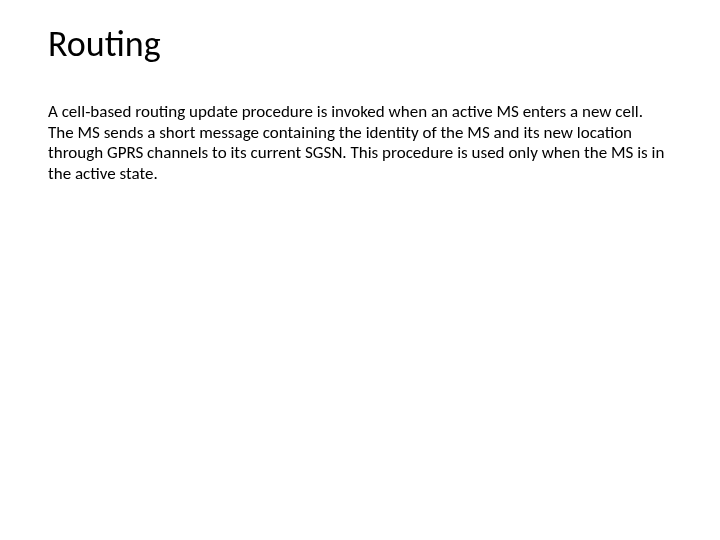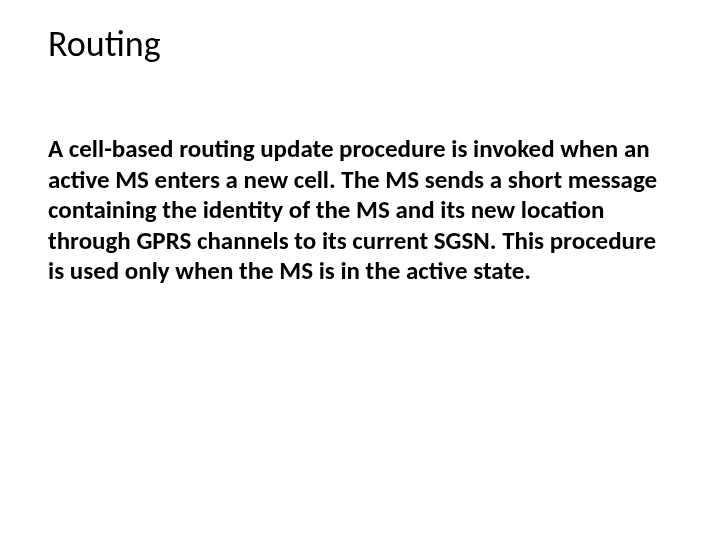--- a/index.html
+++ b/index.html
@@ -12,26 +12,26 @@
       height: 540px;
       background: #ffffff;
       font-family: Calibri, "Segoe UI", Arial, sans-serif;
       color: #000000;
       padding: 22px 48px 48px 48px;
       overflow: hidden;
     }
     .title {
       font-size: 36px;
       font-weight: 400;
-      margin-bottom: 68px;
+      margin-bottom: 36px;
       letter-spacing: 0px;
     }
     .body-text {
-      font-size: 25px;
-      font-weight: 700;
+      font-size: 17px;
+      font-weight: 400;
       line-height: 1.22;
       letter-spacing: 0px;
     }
   </style>
 </head>
 <body>
 
 <h1 class="title">Routing</h1>
 <p class="body-text">A cell-based routing update procedure is invoked when an active MS enters a new cell. The MS sends a short message containing the identity of the MS and its new location through GPRS channels to its current SGSN. This procedure is used only when the MS is in the active state.</p>
 

